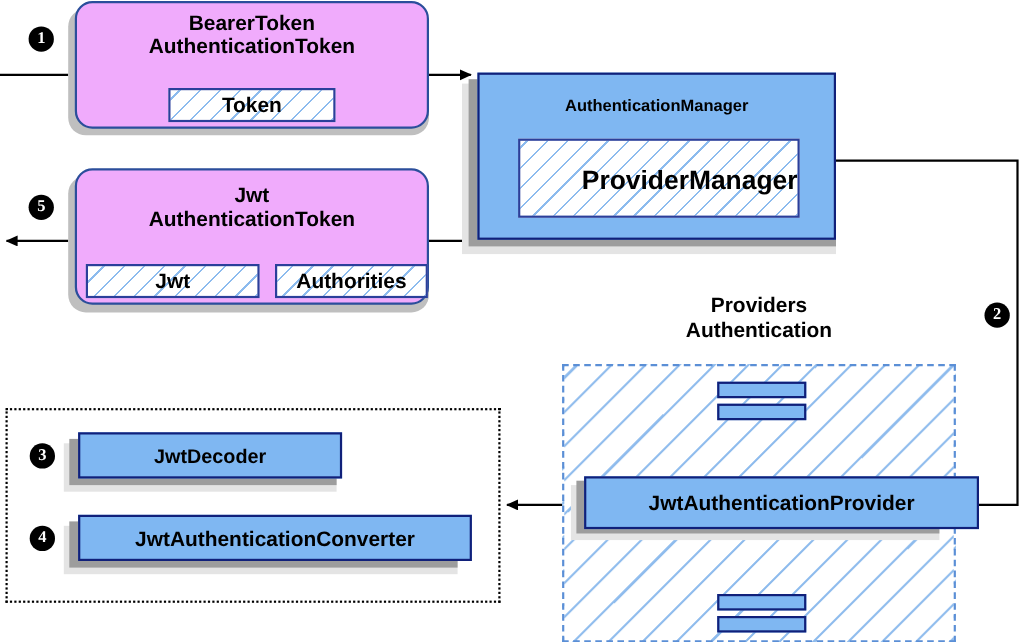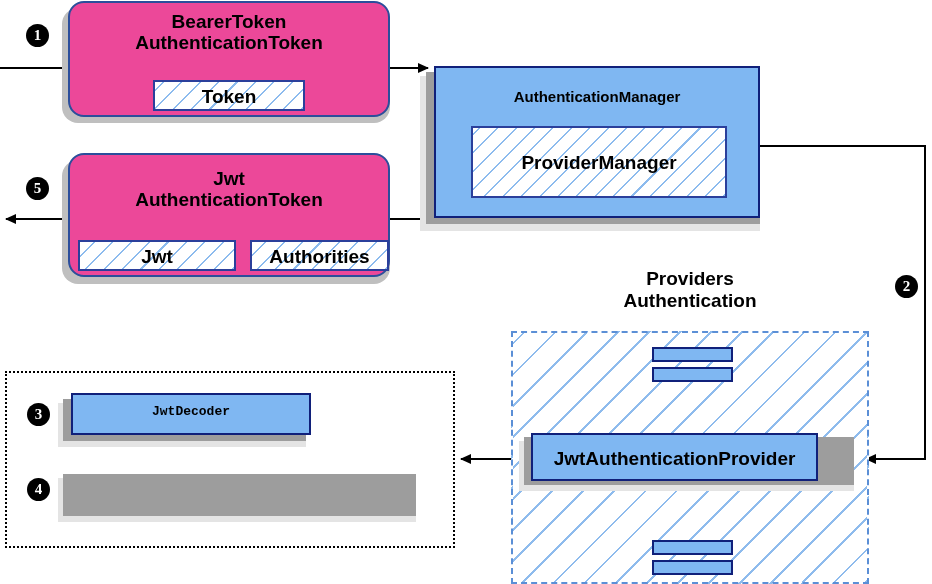--- a/index.html
+++ b/index.html
@@ -32,21 +32,21 @@
     text-align: center;
     font-weight: bold;
     color: #000000;
     line-height: 1.12;
     pointer-events: none;
   }
 
   
   .node-round {
     position: absolute;
-    background: #ec4899;
+    background: #f0abfc;
     border: 2px solid #2B4E9B;
     border-radius: 16px;
     box-sizing: border-box;
   }
   .node-round-shadow {
     position: absolute;
     background: #BFBFBF;
     border-radius: 16px;
   }
 
@@ -180,30 +180,30 @@
   </div>
 
   <div class="mini-bar" style="left:652px; top:347px; width:81px; height:15px;"></div>
   <div class="mini-bar" style="left:652px; top:367px; width:81px; height:15px;"></div>
 
   <div class="mini-bar" style="left:652px; top:540px; width:81px; height:15px;"></div>
   <div class="mini-bar" style="left:652px; top:560px; width:81px; height:15px;"></div>
 
   <div class="sh-light" style="left:519px; top:441px; width:335px; height:50px;"></div>
   <div class="sh-dark" style="left:524px; top:437px; width:330px; height:48px;"></div>
-  <div class="node-sq" style="left:531px; top:433px; width:287px; height:48px;text-decoration:underline;">
+  <div class="node-sq" style="left:531px; top:433px; width:359px; height:48px;text-decoration:underline;">
     <div class="bxtext" style="top:13px; font-size:19px;">JwtAuthenticationProvider</div>
   </div>
 
   <div class="sh-light" style="left:420px; top:76px; width:340px; height:155px;"></div>
   <div class="sh-dark" style="left:426px; top:72px; width:334px; height:152px;"></div>
   <div class="node-sq" style="left:434px; top:66px; width:326px; height:152px;">
     <div class="bxtext" style="top:21px; font-size:15px;">AuthenticationManager</div>
     <div class="inner-hatch" style="left:35px; top:58px; width:256px; height:72px;">
-      <div class="bxtext" style="top:24px; font-size:19px;">ProviderManager</div>
+      <div class="bxtext" style="top:24px; font-size:24px;text-align:right;">ProviderManager</div>
     </div>
   </div>
 
   <div class="node-round-shadow" style="left:62px; top:8px; width:328px; height:115px;"></div>
   <div class="node-round" style="left:68px; top:1px; width:322px; height:116px;">
     <div class="bxtext" style="top:8px; font-size:19px;">
       <div>BearerToken</div>
       <div>AuthenticationToken</div>
     </div>
     <div class="inner-hatch" style="left:83px; top:77px; width:152px; height:31px;">
@@ -223,25 +223,28 @@
     <div class="inner-hatch" style="left:180px; top:85px; width:139px; height:31px;">
       <div class="bxtext" style="top:4px; font-size:19px;">Authorities</div>
     </div>
   </div>
 
   <div class="dot-region" style="left:5px; top:371px; width:450px; height:177px;"></div>
 
   <div class="sh-light" style="left:58px; top:403px; width:248px; height:44px;"></div>
   <div class="sh-dark" style="left:63px; top:399px; width:243px; height:42px;"></div>
   <div class="node-sq" style="left:71px; top:393px; width:240px; height:42px;">
-    <div class="bxtext" style="top:10px; font-size:13px;font-family:Liberation Mono, monospace;">JwtDecoder</div>
+    <div class="bxtext" style="top:10px; font-size:18px;">JwtDecoder</div>
   </div>
 
   <div class="sh-light" style="left:58px; top:478px; width:358px; height:44px;"></div>
   <div class="sh-dark" style="left:63px; top:474px; width:353px; height:42px;"></div>
+  <div class="node-sq" style="left:71px; top:468px; width:358px; height:42px;">
+    <div class="bxtext" style="top:10px; font-size:19px;">JwtAuthenticationConverter</div>
+  </div>
 
   <div class="num-badge" style="left:26px; top:24px;">1</div>
   <div class="num-badge" style="left:26px; top:177px;">5</div>
   <div class="num-badge" style="left:895px; top:275px;">2</div>
   <div class="num-badge" style="left:27px; top:403px;">3</div>
   <div class="num-badge" style="left:27px; top:478px;">4</div>
 
 </div>
 
 </body></html>

